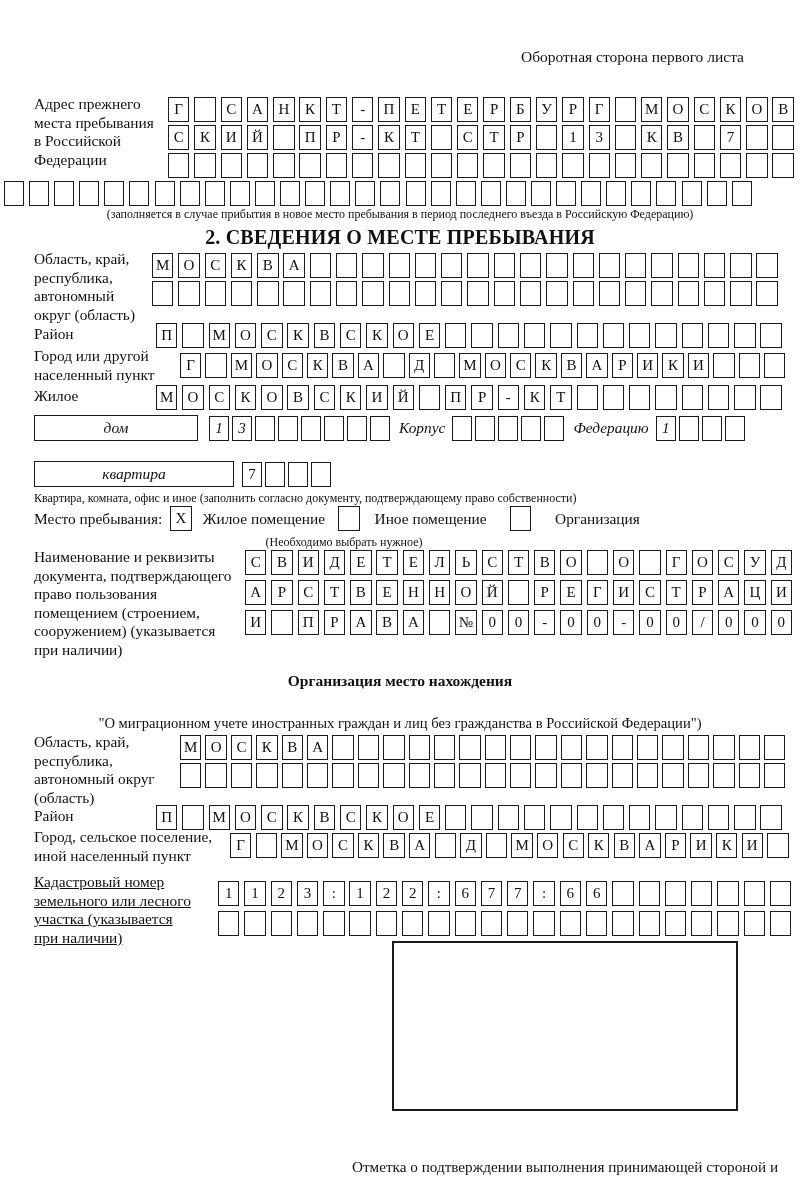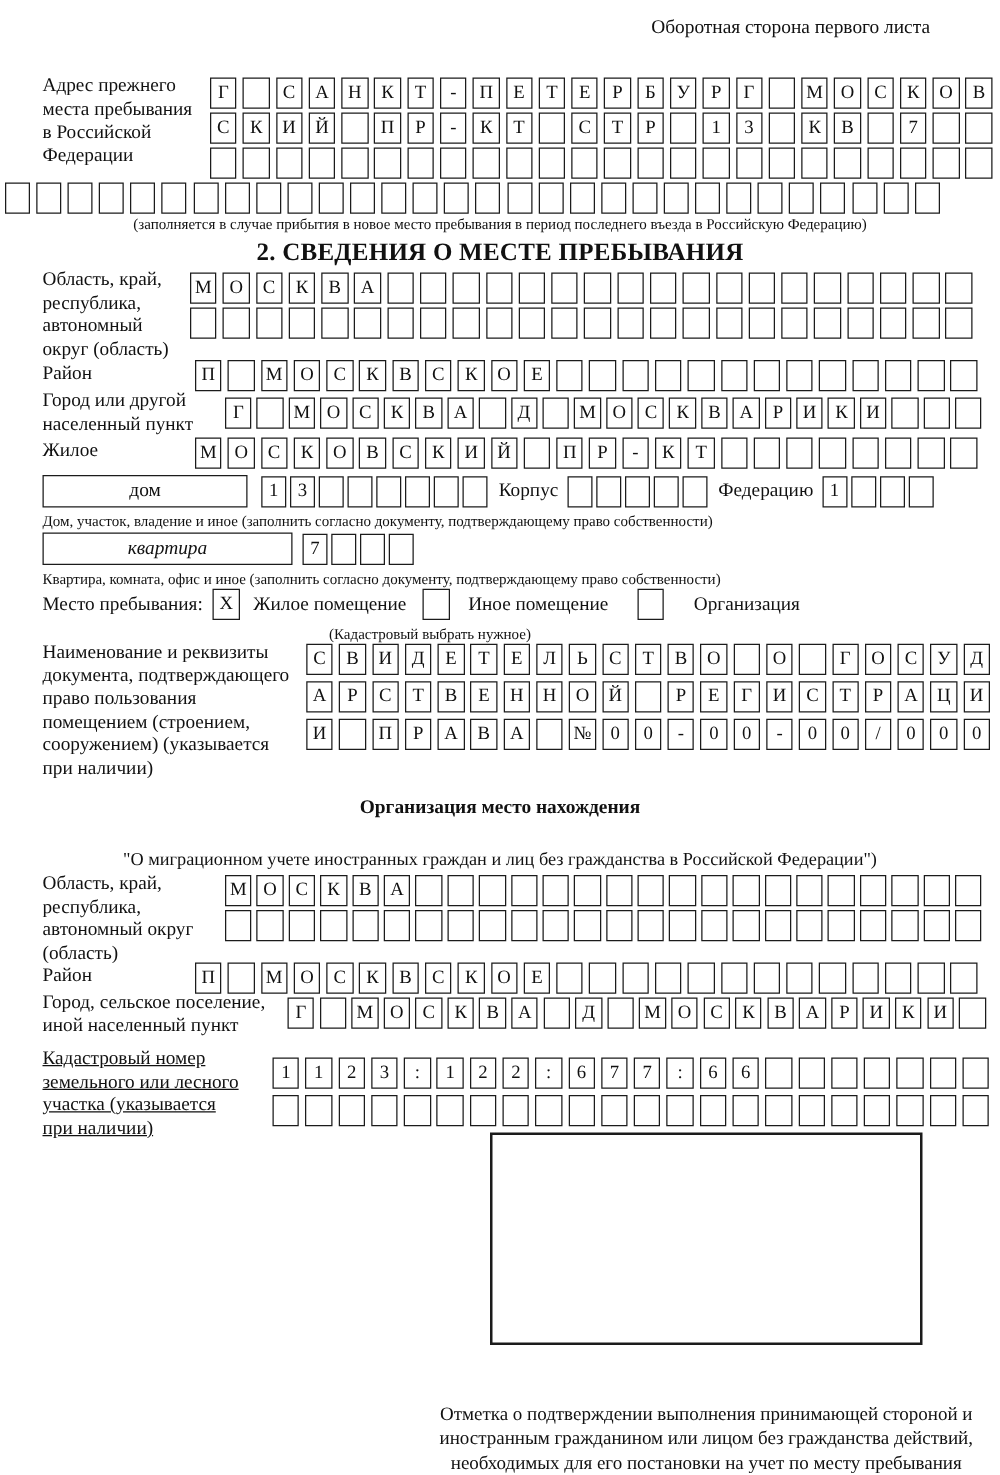--- a/index.html
+++ b/index.html
@@ -4,21 +4,21 @@
 <style>
   * { margin:0; padding:0; box-sizing:border-box; }
   html,body { background:#ffffff; }
   body {
     width:800px; height:1180px;
     font-family:"Liberation Serif", serif;
     color:#111;
     position:relative;
     overflow:hidden;
   }
-  .page { position:relative; width:800px; height:1088px; }
+  .page { position:relative; width:800px; height:1088px;margin-top:35px; }
 
   .abs { position:absolute; }
 
   .header-note { font-size:15.5px; }
 
   .label {
     font-size:15.4px;
     line-height:18.6px;
     white-space:pre-line;
   }
@@ -330,21 +330,21 @@
       <span class="cell"></span>
       <span class="cell"></span>
       <span class="cell"></span>
       <span class="cell"></span>
       <span class="cell"></span>
       <span class="cell"></span>
       <span class="cell"></span>
       <span class="cell"></span>
     </div>
 
-  <div class="abs hrow" style="left:34px; top:380px;">
+  <div class="abs hrow" style="left:34px; top:380px;font-style:italic;">
     <div class="namebox" style="width:164px;">дом</div>
     <div class="cells cells-sm" style="margin-left:11px;">
         <span class="cell">1</span>
         <span class="cell">3</span>
         <span class="cell"></span>
         <span class="cell"></span>
         <span class="cell"></span>
         <span class="cell"></span>
         <span class="cell"></span>
         <span class="cell"></span>
@@ -358,21 +358,20 @@
         <span class="cell"></span>
       </div>
     <div class="inline-label" style="margin-left:9px;">Федерацию</div>
     <div class="cells cells-sm" style="margin-left:7px;">
         <span class="cell">1</span>
         <span class="cell"></span>
         <span class="cell"></span>
         <span class="cell"></span>
       </div>
   </div>
-  <div class="abs caption" style="left:34px; top:409px;">Дом, участок, владение и иное (заполнить согласно документу, подтверждающему право собственности)</div>
 
   <div class="abs hrow" style="left:34px; top:426px;">
     <div class="namebox" style="width:200px;font-style:italic;">квартира</div>
     <div class="cells cells-sm" style="margin-left:8px;">
         <span class="cell">7</span>
         <span class="cell"></span>
         <span class="cell"></span>
         <span class="cell"></span>
       </div>
   </div>
@@ -380,21 +379,21 @@
     <div class="inline-label">Место пребывания:</div>
     <div class="cell" style="margin-left:8px;">X</div>
     <div class="inline-label" style="margin-left:11px;">Жилое помещение</div>
     <div class="cell" style="margin-left:13px;"></div>
     <div class="inline-label" style="margin-left:15px;">Иное помещение</div>
     <div class="cell" style="margin-left:23px;"></div>
     <div class="inline-label" style="margin-left:24px;">Организация</div>
   </div>
 
   <div class="abs caption" style="left:34px; top:455px;">Квартира, комната, офис и иное (заполнить согласно документу, подтверждающему право собственности)</div>
-  <div class="abs caption" style="left:34px; top:499px; width:620px; text-align:center;">(Кадастровый выбрать нужное)</div>
+  <div class="abs caption" style="left:34px; top:499px; width:620px; text-align:center;">(Необходимо выбрать нужное)</div>
 
   <div class="abs label" style="left:34px; top:513px; width:212px;">Наименование и реквизиты
 документа, подтверждающего
 право пользования
 помещением (строением,
 сооружением) (указывается
 при наличии)</div>
   <div class="abs rows rows-5" style="left:245px; top:515px;">
     <div class="cells">
         <span class="cell">С</span>

